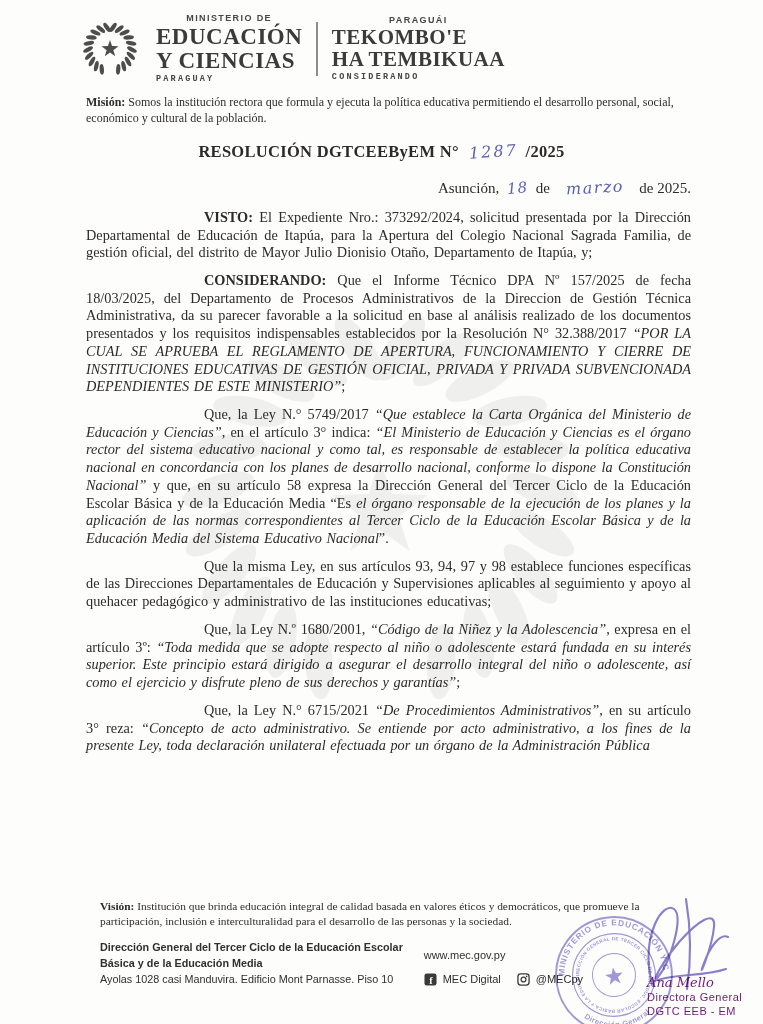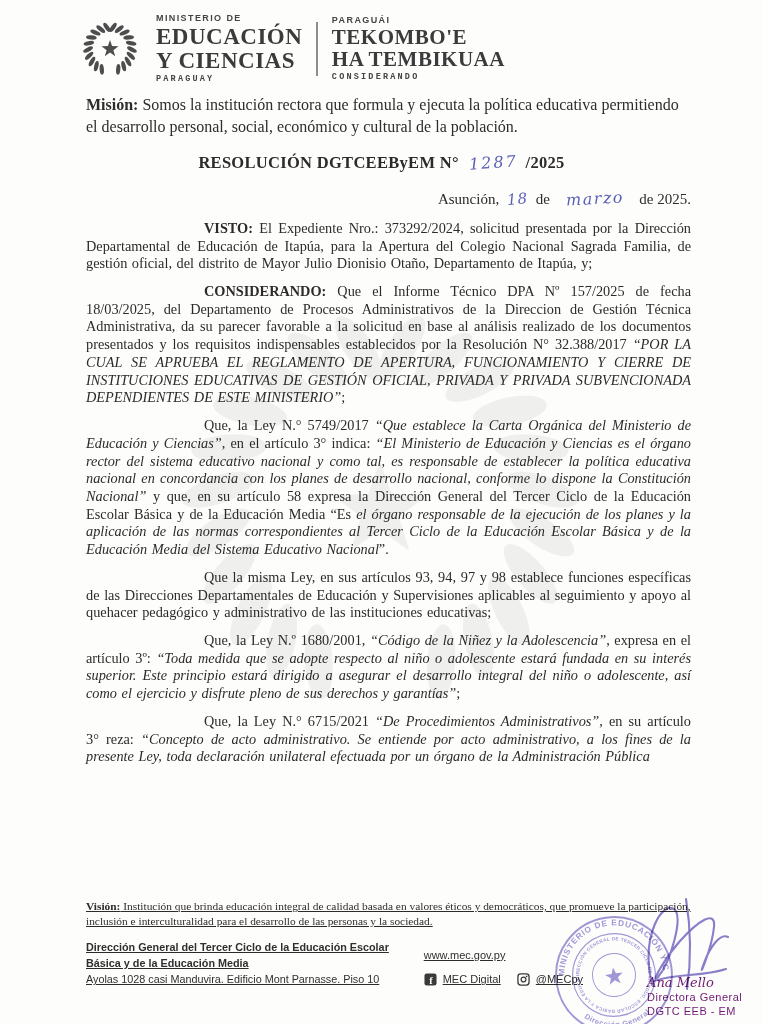--- a/index.html
+++ b/index.html
@@ -11,49 +11,49 @@
 
   
   .watermark{position:absolute; left:165px; top:290px; width:430px; height:430px; opacity:.06; pointer-events:none;}
   .watermark ellipse{fill:#222;}
 
   
   .header{display:flex; align-items:center; gap:14px; padding:14px 0 0 78px;}
   .logo{width:64px; height:64px;}
   .logo ellipse{fill:#4d4d4d;}
   .hblock{display:flex; flex-direction:column; line-height:1.02;}
-  .kicker{font-family:"Liberation Sans",sans-serif; font-size:9px; font-weight:bold; letter-spacing:1.4px; color:#454545; margin-bottom:2px;}
+  .kicker{font-family:"Liberation Sans",sans-serif; font-size:9px; font-weight:bold; letter-spacing:1.4px; color:#454545; margin-bottom:2px;text-align:center;}
   .bigname{font-size:23px; font-weight:bold; color:#3b3b3b; letter-spacing:.5px;}
   .bigname2{font-size:21px; font-weight:bold; color:#3b3b3b; letter-spacing:.5px;}
   .subk{font-family:Liberation Mono, monospace; font-size:8.5px; font-weight:bold; letter-spacing:2.2px; color:#454545; margin-top:3px;}
   .hdiv{width:1.5px; height:54px; background:#8d8d8d;}
 
   
-  .mission{margin:10px 72px 0 86px; font-size:16px; line-height:1.38; text-align:left; color:#2f2d2a;}
+  .mission{margin:10px 72px 0 86px; font-size:12px; line-height:1.38; text-align:left; color:#2f2d2a;}
   .mission b, .vision b{font-weight:bold;}
   .vision{font-size:11.4px; line-height:1.35; color:#2f2d2a;}
 
   .res-line{margin-top:15px; text-align:center; font-size:16.5px; font-weight:bold; letter-spacing:.3px;}
   .hand{font-family:"DejaVu Serif",serif; font-style:italic; color:var(--hand); font-weight:normal;}
   .res-num{display:inline-block; font-size:16px; transform:rotate(-4deg); margin:0 8px 0 10px; letter-spacing:2px;}
 
   .title{margin:14px 72px 0 86px; font-weight:bold; font-size:15px; line-height:1.42; text-align:justify; text-indent:133px; word-spacing:3px; border-bottom:2px solid #3f3f3f; padding-bottom:3px;}
 
   .dateline{margin:16px 72px 12px 86px; text-align:right; font-size:15px;}
   .dl-day{display:inline-block; font-size:15px; transform:rotate(-5deg); margin:0 4px; letter-spacing:1px;}
   .dl-month{display:inline-block; font-size:16px; transform:rotate(-3deg); margin:0 12px; letter-spacing:1.5px;}
 
   
   .doc-body{margin:0 72px 0 86px;}
   .para{font-size:14.3px; line-height:1.24; text-align:justify; text-indent:118px; margin-bottom:10px; word-spacing:1px;}
   .para .b{font-weight:bold;}
   .para .i{font-style:italic;}
 
   
-  .footer{position:absolute; left:86px; right:60px; top:899px;text-decoration:underline;}
+  .footer{position:absolute; left:100px; right:60px; top:899px;}
   .contact-row{display:flex; justify-content:flex-start; margin-top:9px;}
   .contact{font-family:"Liberation Sans",sans-serif; font-size:10.8px; line-height:1.5; color:#2f2f2f;}
   .contact .office{font-weight:bold;}
   .email-link{color:#2f2f2f; text-decoration:underline; cursor:pointer;}
   .webcol{font-family:"Liberation Sans",sans-serif; font-size:11px; color:#2f2f2f; padding-top:10px; padding-right:120px;}
   .social-row{display:flex; align-items:center; gap:6px; margin-top:12px; white-space:nowrap;}
   .sicon{width:13px; height:13px; display:inline-block;}
 
   
   .stamp{position:absolute; left:552px; top:913px; width:124px; height:124px; opacity:.8; mix-blend-mode:multiply; transform:rotate(-8deg);}

